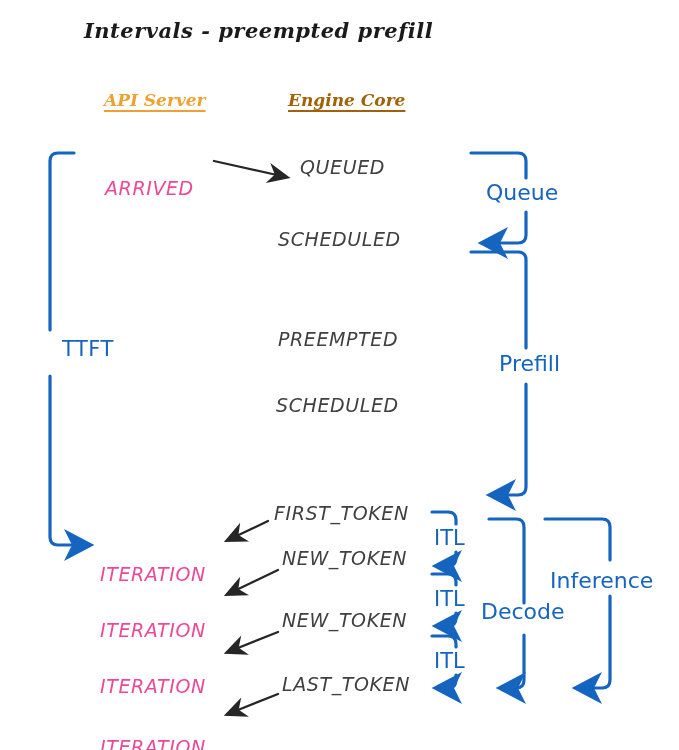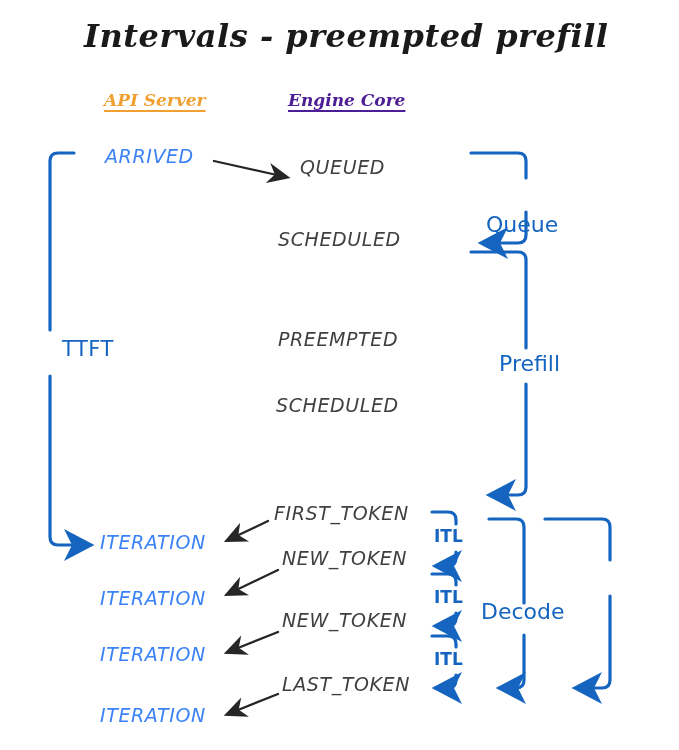--- a/index.html
+++ b/index.html
@@ -26,53 +26,53 @@
   .lbl {
     position: absolute;
     white-space: nowrap;
     line-height: 1;
   }
   
   .title {
     font-family: "DejaVu Serif", serif;
     font-style: italic;
     font-weight: bold;
-    font-size: 32px;
+    font-size: 21px;
     color: #1a1a1a;
     letter-spacing: 0.5px;
   }
   .colhead {
     font-family: "DejaVu Serif", serif;
     font-style: italic;
     font-weight: bold;
     font-size: 17px;
     text-decoration: underline;
     text-underline-offset: 4px;
     text-decoration-thickness: 2px;
   }
   .colhead.api { color: #F0A030; text-align: center; }
-  .colhead.engine { color: #4c1d95; }
+  .colhead.engine { color: #a16207; }
 
   .state {
     font-family: "DejaVu Sans", sans-serif;
     font-style: italic;
     font-weight: normal;
     font-size: 19px;
     letter-spacing: 0.6px;
   }
   .state.red { color: #404040; }
-  .state.orange { color: #3b82f6; }
+  .state.orange { color: #ec4899; margin-top: 32px; }
 
   .blue {
     color: #1565C0;
     font-family: "DejaVu Sans", sans-serif;
     font-size: 22px;
     font-weight: normal;
   }
-  .blue.small { font-size: 17px; font-weight: bold; }
+  .blue.small { font-size: 21px; }
   .blue.ttft { font-size: 21px; letter-spacing: 0.5px; }
 </style>
 </head>
 <body>
 
 <div id="canvas">
 
   <div class="lbl title" style="left:84px; top:20px;">Intervals - preempted prefill</div>
 
   <div class="lbl colhead api" style="left:104px; top:92px;">API Server</div>
@@ -87,23 +87,24 @@
   <div class="lbl state red" style="left:300px; top:158px;">QUEUED</div>
   <div class="lbl state red" style="left:278px; top:230px;">SCHEDULED</div>
   <div class="lbl state red" style="left:278px; top:308px;margin-top:22px;">PREEMPTED</div>
   <div class="lbl state red" style="left:276px; top:396px;">SCHEDULED</div>
   <div class="lbl state red" style="left:274px; top:504px;">FIRST_TOKEN</div>
   <div class="lbl state red" style="left:282px; top:549px;">NEW_TOKEN</div>
   <div class="lbl state red" style="left:282px; top:611px;">NEW_TOKEN</div>
   <div class="lbl state red" style="left:282px; top:675px;">LAST_TOKEN</div>
 
   <div class="lbl blue ttft" style="left:22px; top:339px;margin-left:40px;">TTFT</div>
-  <div class="lbl blue" style="left:486px; top:182px;margin-top:32px;">Queue</div>
+  <div class="lbl blue" style="left:486px; top:182px;">Queue</div>
   <div class="lbl blue" style="left:491px; top:353px;margin-left:8px;">Prefill</div>
   <div class="lbl blue" style="left:481px; top:601px;text-align:center;">Decode</div>
+  <div class="lbl blue" style="left:550px; top:570px;">Inference</div>
 
   <div class="lbl blue small" style="left:434px; top:528px;">ITL</div>
   <div class="lbl blue small" style="left:434px; top:589px;">ITL</div>
   <div class="lbl blue small" style="left:434px; top:651px;">ITL</div>
 
   <svg class="overlay" viewBox="0 0 679 750">
     <defs>
       <marker id="bluehead" markerWidth="11" markerHeight="11" refX="8" refY="5.5" orient="auto" markerUnits="strokeWidth">
         <path d="M10,5.5 L0.5,10.5 L3,5.5 L0.5,0.5 Z" fill="#1565C0"></path>
       </marker>

